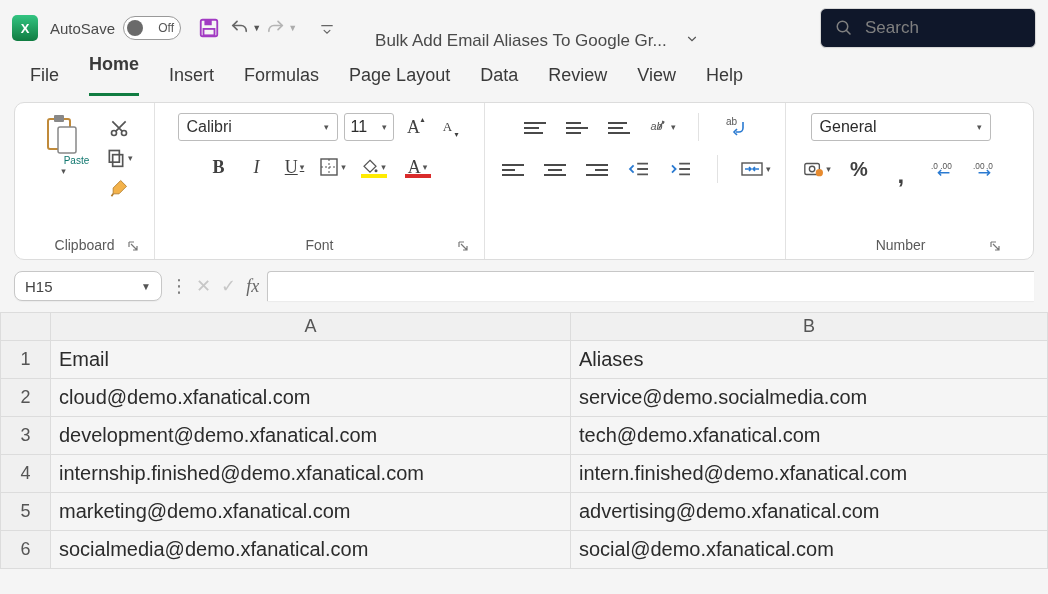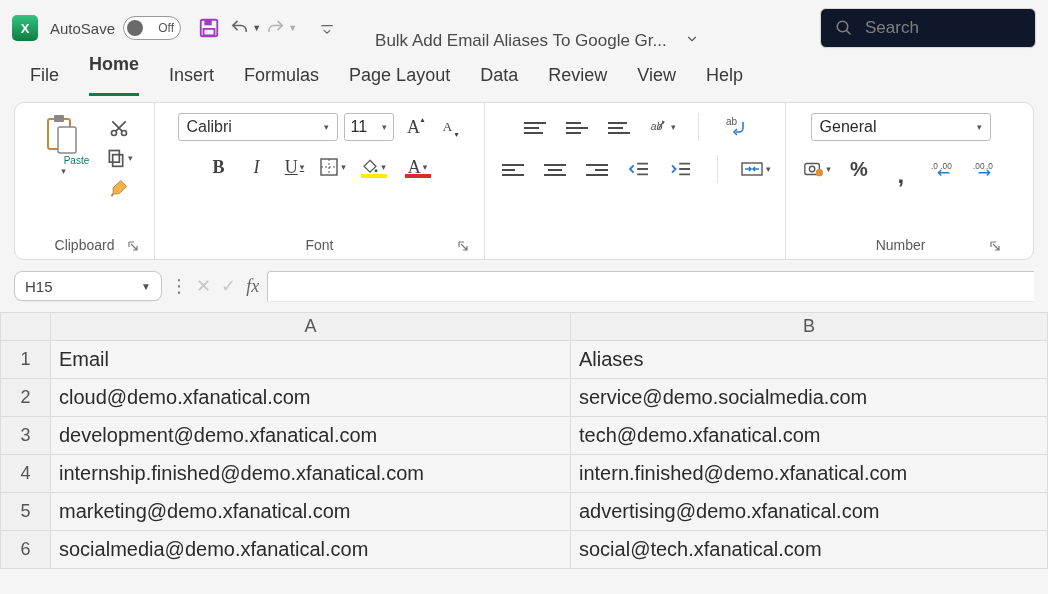--- a/index.html
+++ b/index.html
@@ -459,17 +459,17 @@
         <td>intern.finished@demo.xfanatical.com</td>
       </tr>
       <tr>
         <td class="rownum">5</td>
         <td>marketing@demo.xfanatical.com</td>
         <td>advertising@demo.xfanatical.com</td>
       </tr>
       <tr>
         <td class="rownum">6</td>
         <td>socialmedia@demo.xfanatical.com</td>
-        <td>social@tech.xfanatical.com</td>
+        <td>social@demo.xfanatical.com</td>
       </tr>
     </tbody>
   </table>
 </div>
 
 </body></html>

